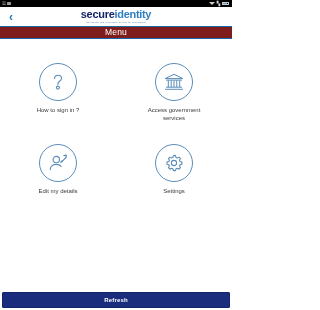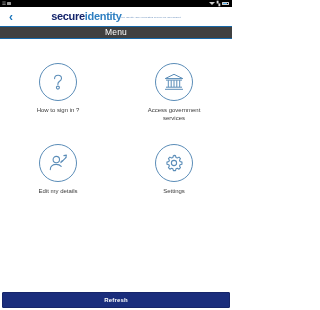--- a/index.html
+++ b/index.html
@@ -84,21 +84,21 @@
     cursor: pointer;
   }
   .back-chevron {
     font-size: 12px;
     line-height: 12px;
     color: #1b75bb;
     font-weight: bold;
   }
   .logo-wrap {
     display: flex;
-    flex-direction: row;
+    flex-direction: column;
     align-items: center;
     line-height: 1;
   }
   .logo-main {
     font-size: 11px;
     font-weight: bold;
     letter-spacing: -0.3px;
     line-height: 11px;
     white-space: nowrap;
   }
@@ -110,21 +110,21 @@
     letter-spacing: 0.25px;
     line-height: 3px;
     margin-top: 1px;
     white-space: nowrap;
     transform: scaleY(1.1);
   }
 
   
   .titlebar {
     height: 13px;
-    background: #404040;
+    background: #7f1d1d;
     border-top: 1px solid #1768a8;
     border-bottom: 1px solid #1768a8;
     display: flex;
     align-items: center;
     justify-content: center;
     flex: none;
   }
   .titlebar-text {
     color: #ffffff;
     font-size: 8.5px;

